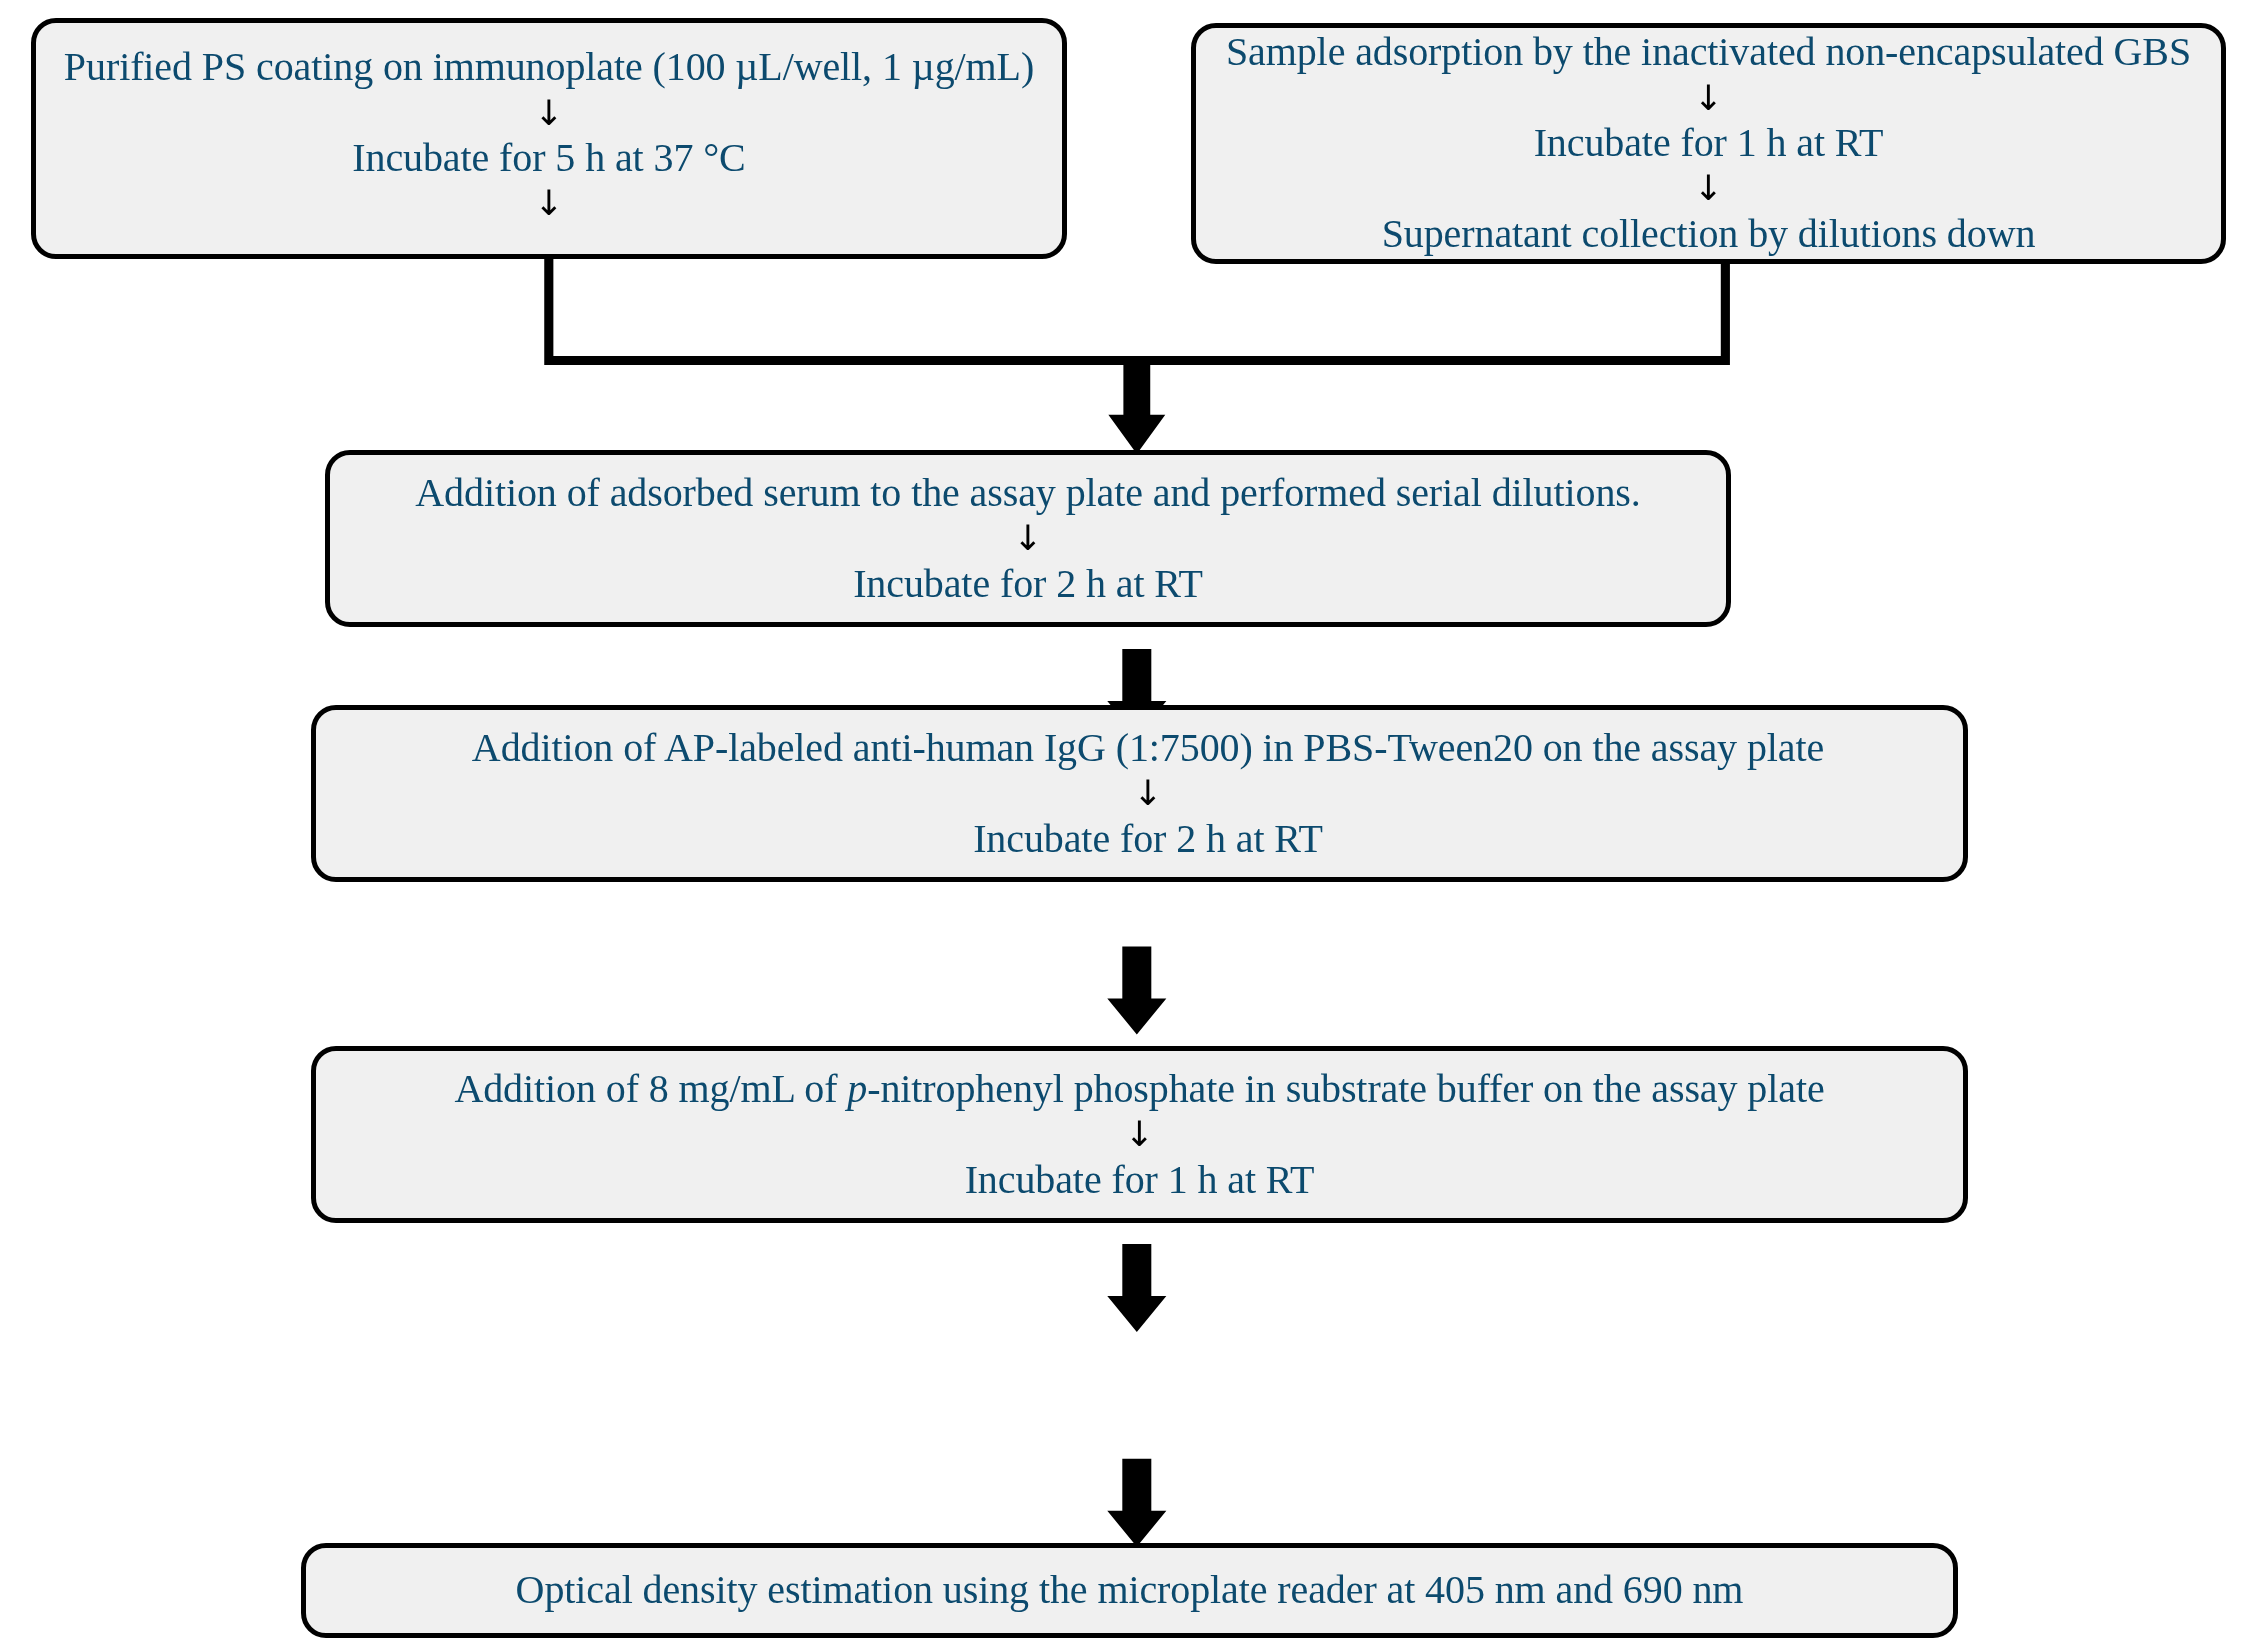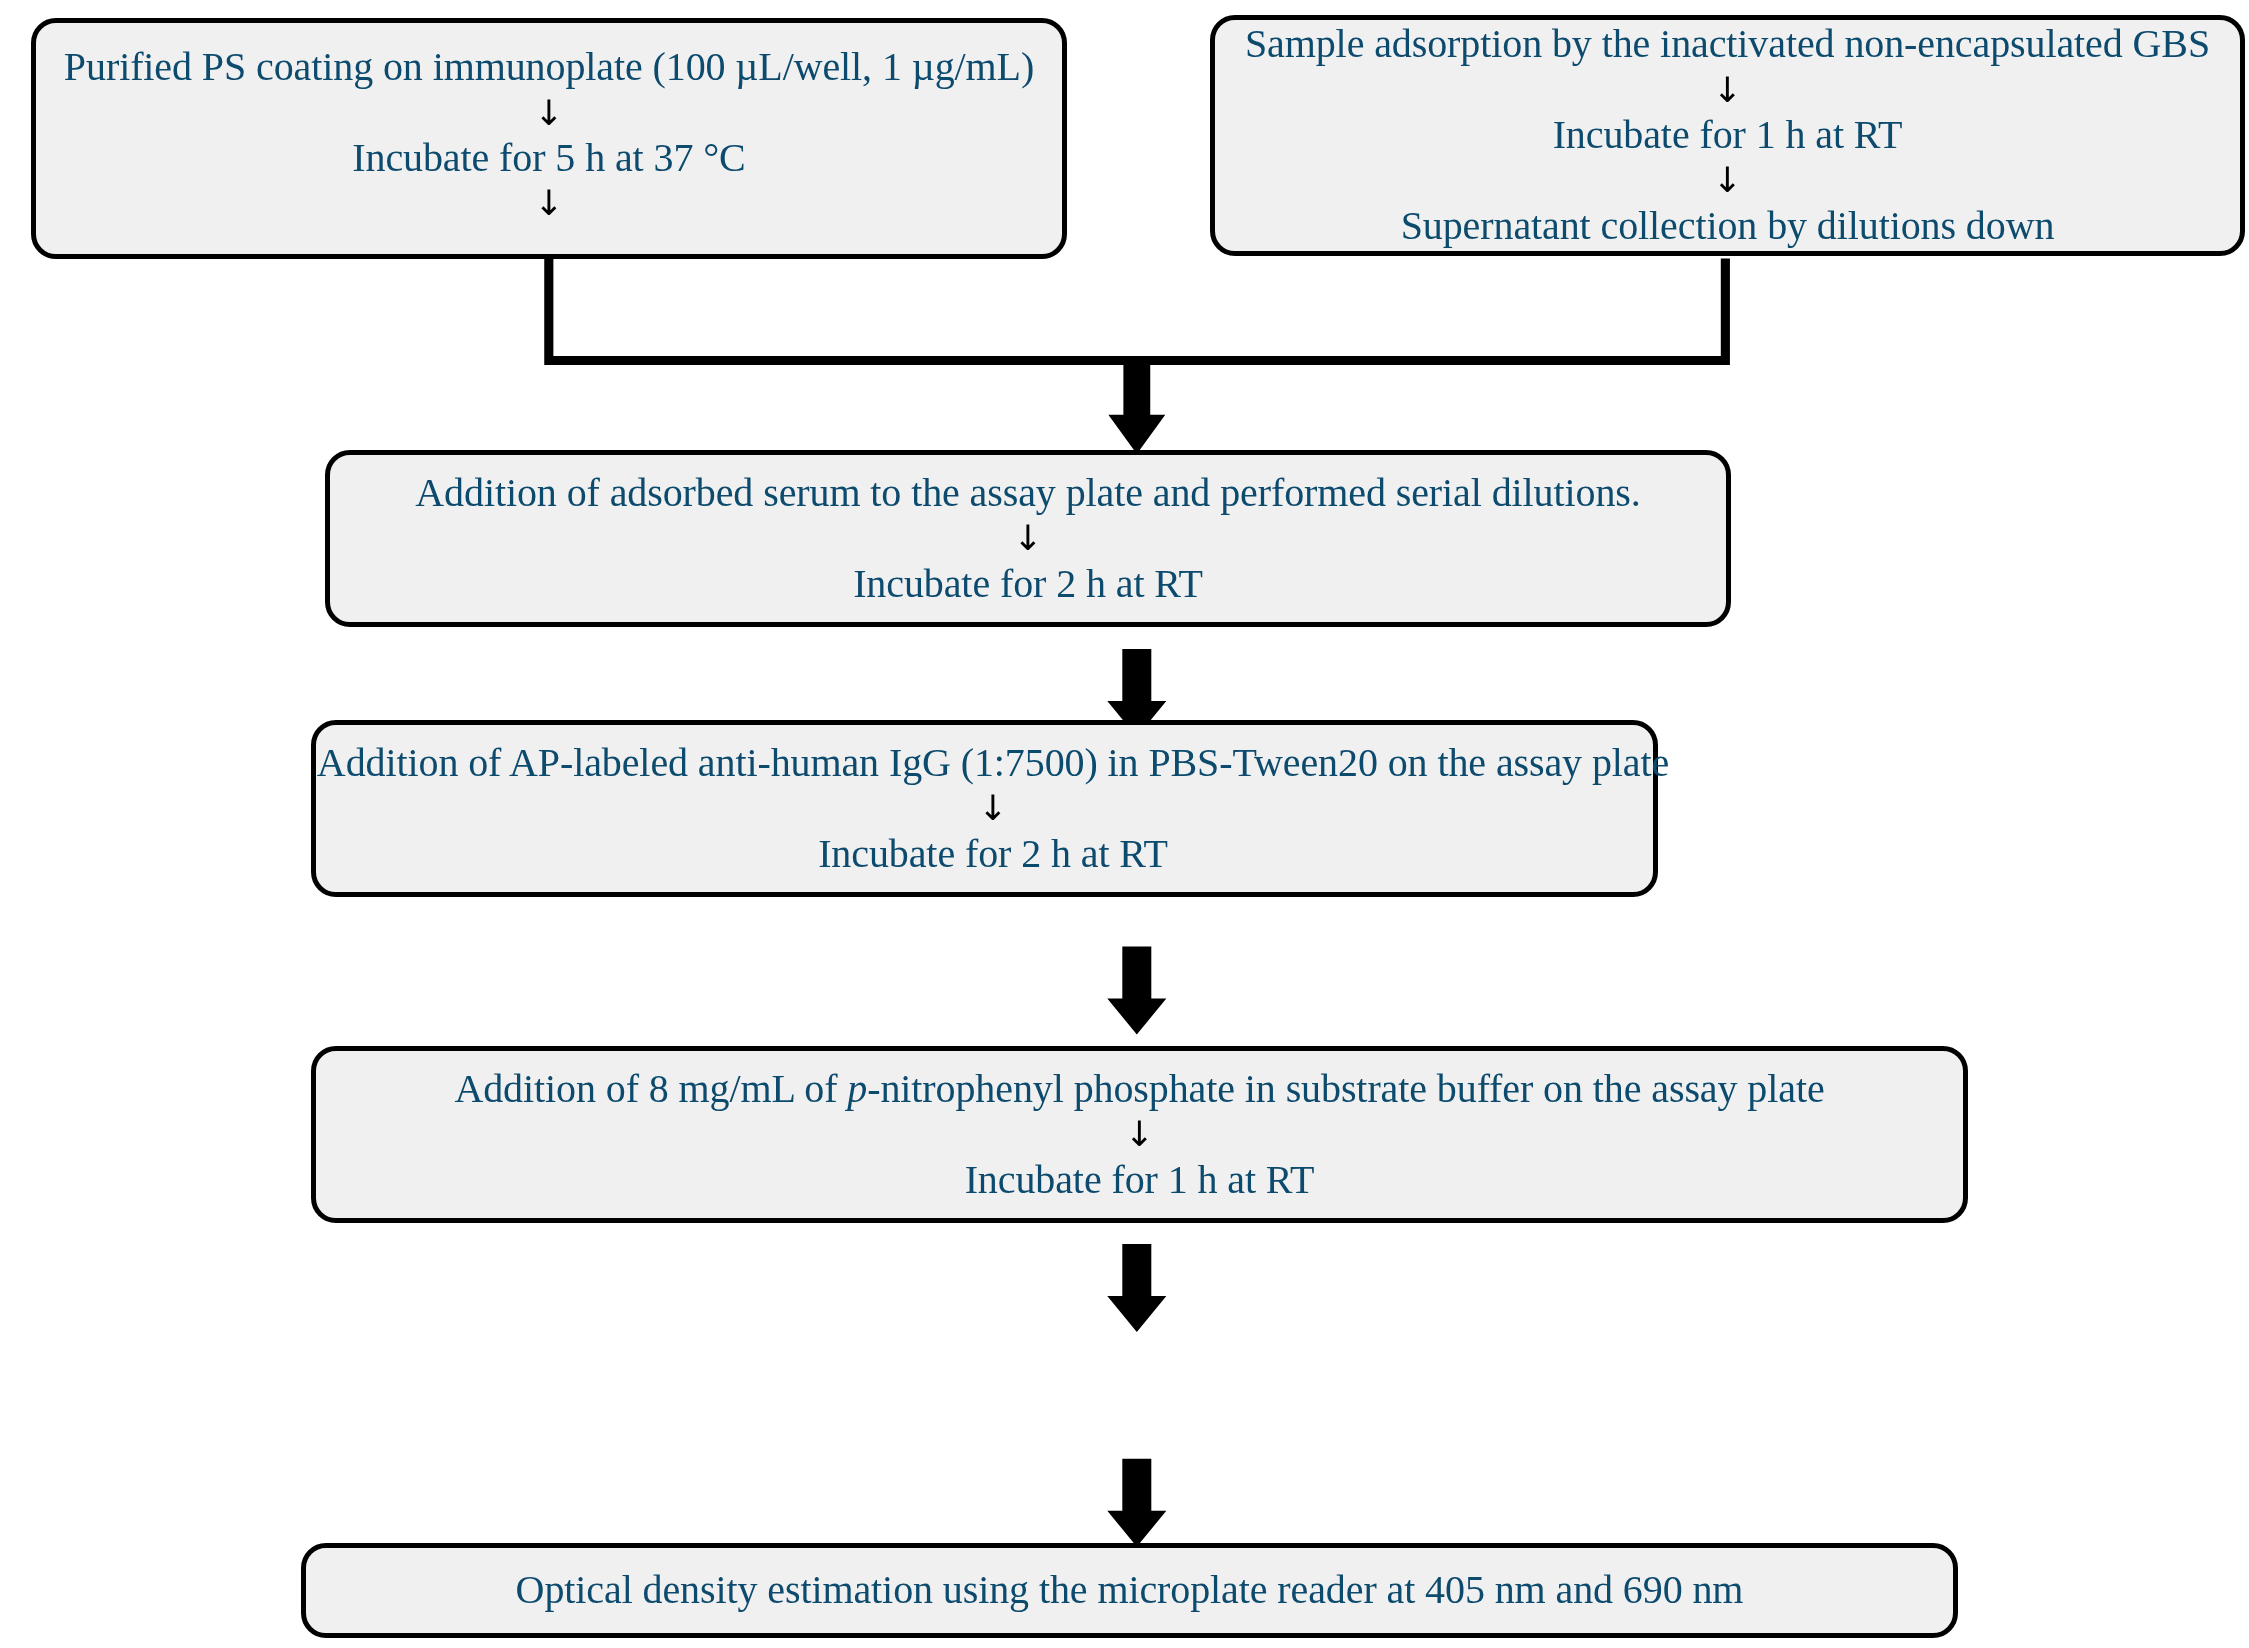--- a/index.html
+++ b/index.html
@@ -91,41 +91,41 @@
     <div class="line">Purified PS coating on immunoplate (100 µL/well, 1 µg/mL)</div>
     <div class="spacer-sm"></div>
     <div class="arrow-glyph">↓</div>
     <div class="spacer-sm"></div>
     <div class="line">Incubate for 5 h at 37 °C</div>
     <div class="spacer-sm"></div>
     <div class="arrow-glyph">↓</div>
     <div class="spacer-sm"></div>
   </div>
 
-  <div class="node" style="left:1191px; top:15px; width:1035px; height:241px;margin-left:19px;">
+  <div class="node" style="left:1191px; top:23px; width:1035px; height:241px;">
     <div class="line">Sample adsorption by the inactivated non-encapsulated GBS</div>
     <div class="spacer-sm"></div>
     <div class="arrow-glyph">↓</div>
     <div class="spacer-sm"></div>
     <div class="line">Incubate for 1 h at RT</div>
     <div class="spacer-sm"></div>
     <div class="arrow-glyph">↓</div>
     <div class="spacer-sm"></div>
     <div class="line">Supernatant collection by dilutions down</div>
   </div>
 
   <div class="node" style="left:318px; top:450px; width:1406px; height:177px;margin-left:7px;">
     <div class="line">Addition of adsorbed  serum to the assay plate and performed serial dilutions.</div>
     <div class="spacer-sm"></div>
     <div class="arrow-glyph">↓</div>
     <div class="spacer-sm"></div>
     <div class="line">Incubate for 2 h at RT</div>
   </div>
 
-  <div class="node" style="left:311px; top:720px; width:1347px; height:177px;padding-left:17px;">
+  <div class="node" style="left:311px; top:705px; width:1657px; height:177px;padding-left:17px;">
     <div class="line">Addition of AP-labeled anti-human IgG (1:7500) in PBS-Tween20 on the assay plate</div>
     <div class="spacer-sm"></div>
     <div class="arrow-glyph">↓</div>
     <div class="spacer-sm"></div>
     <div class="line">Incubate for 2 h at RT</div>
   </div>
 
   <div class="node" style="left:311px; top:1046px; width:1657px; height:177px;">
     <div class="line"><span>Addition of 8 mg/mL of </span><span class="ital">p</span><span>-nitrophenyl phosphate in substrate buffer on the assay plate</span></div>
     <div class="spacer-sm"></div>

